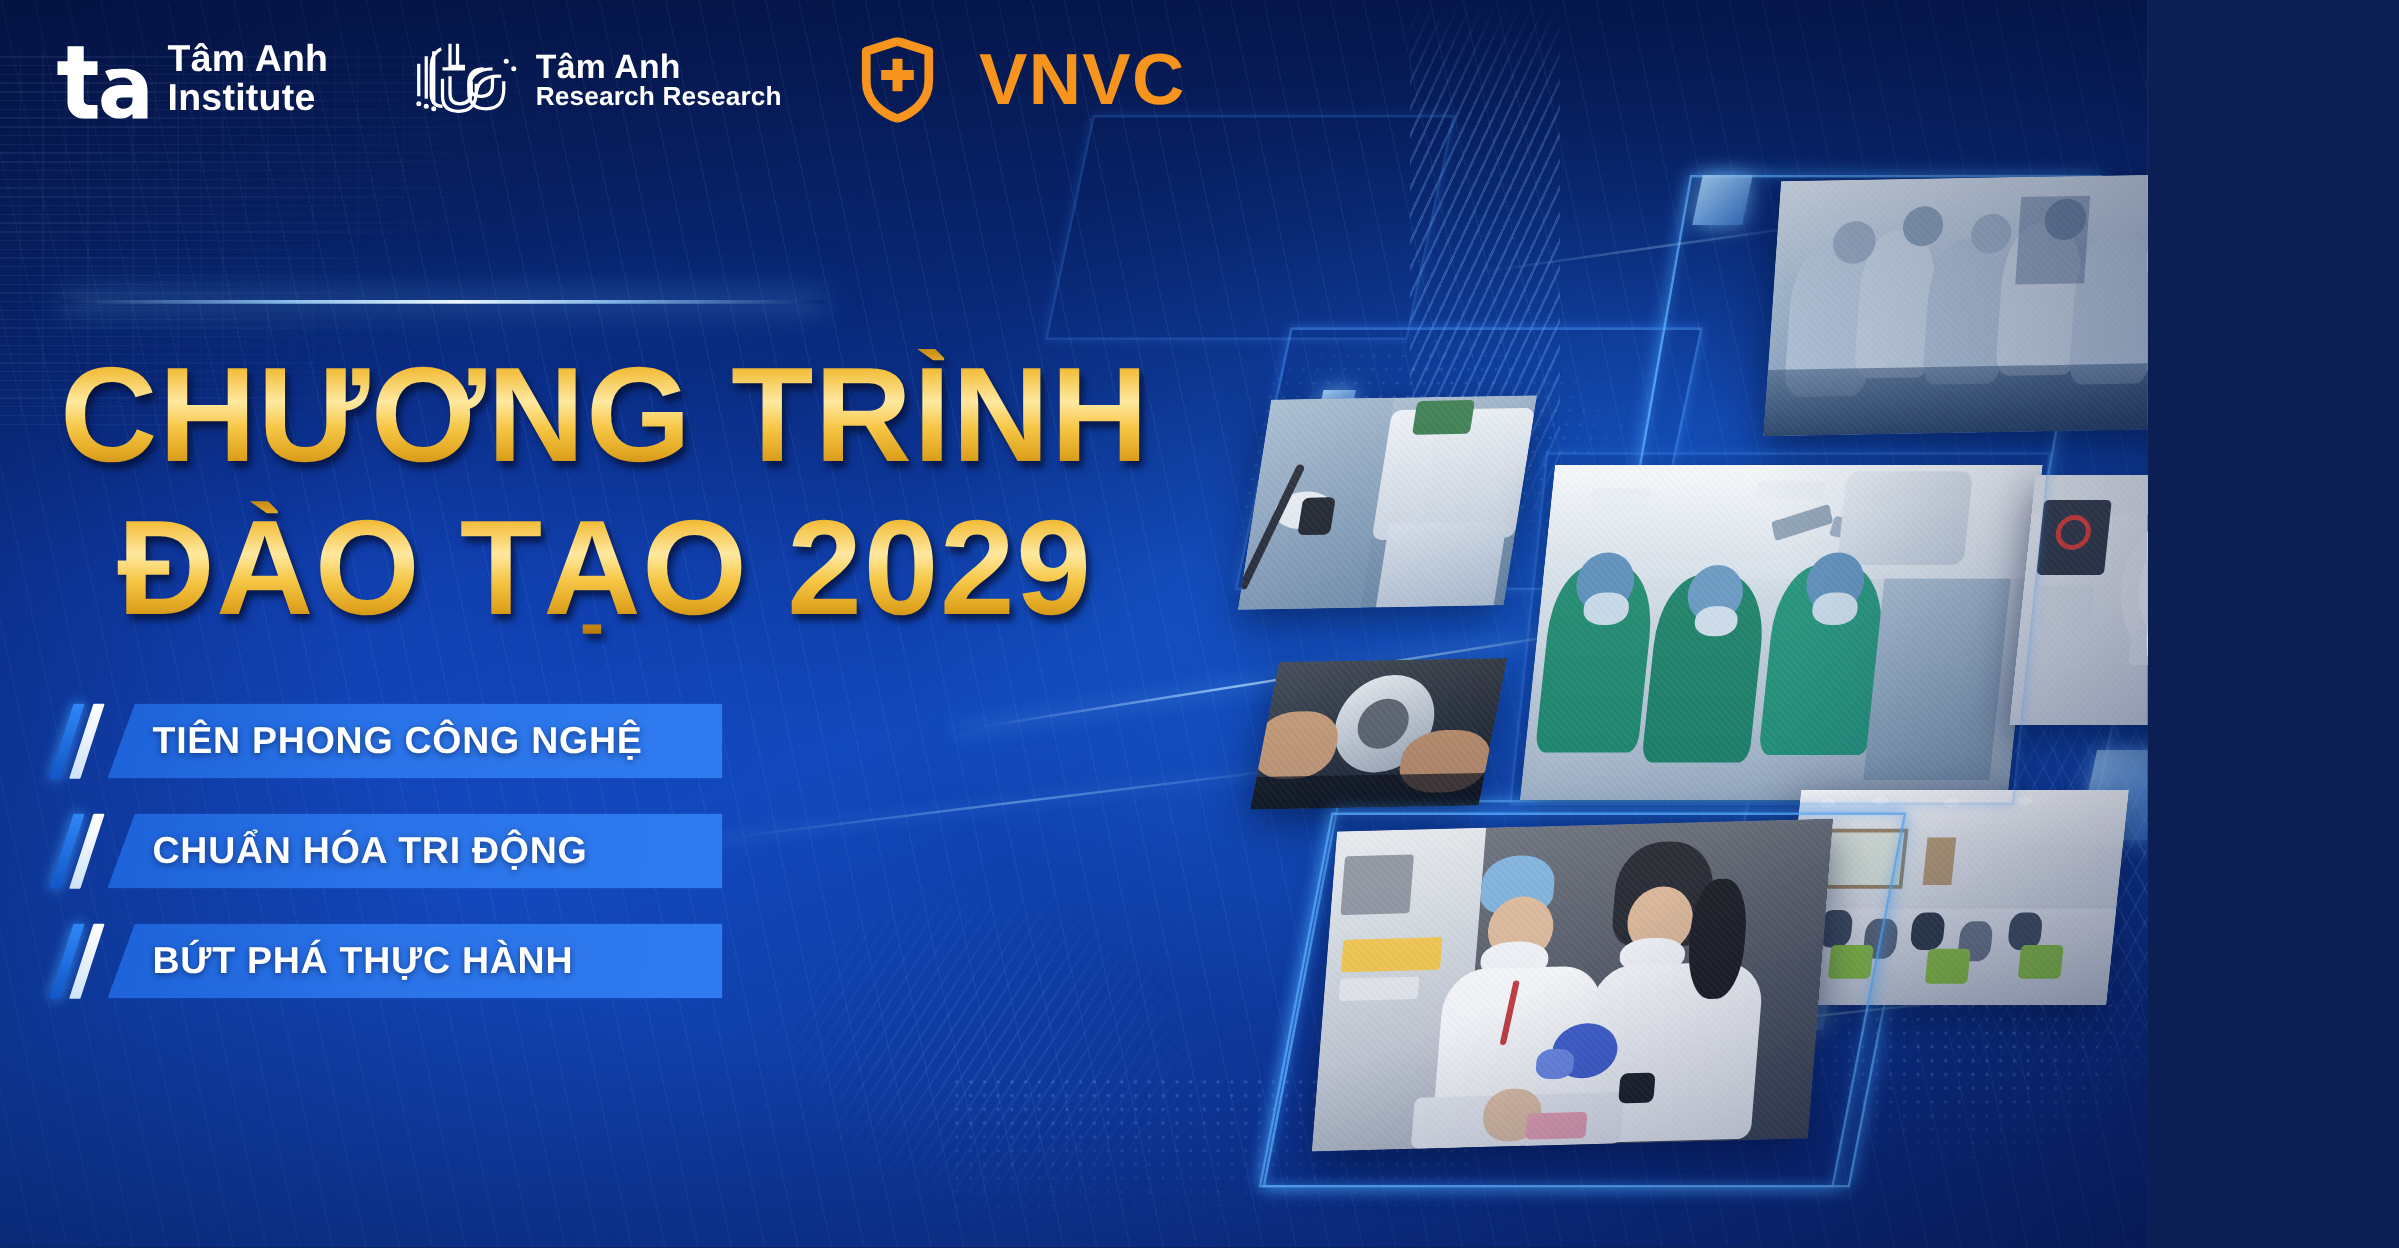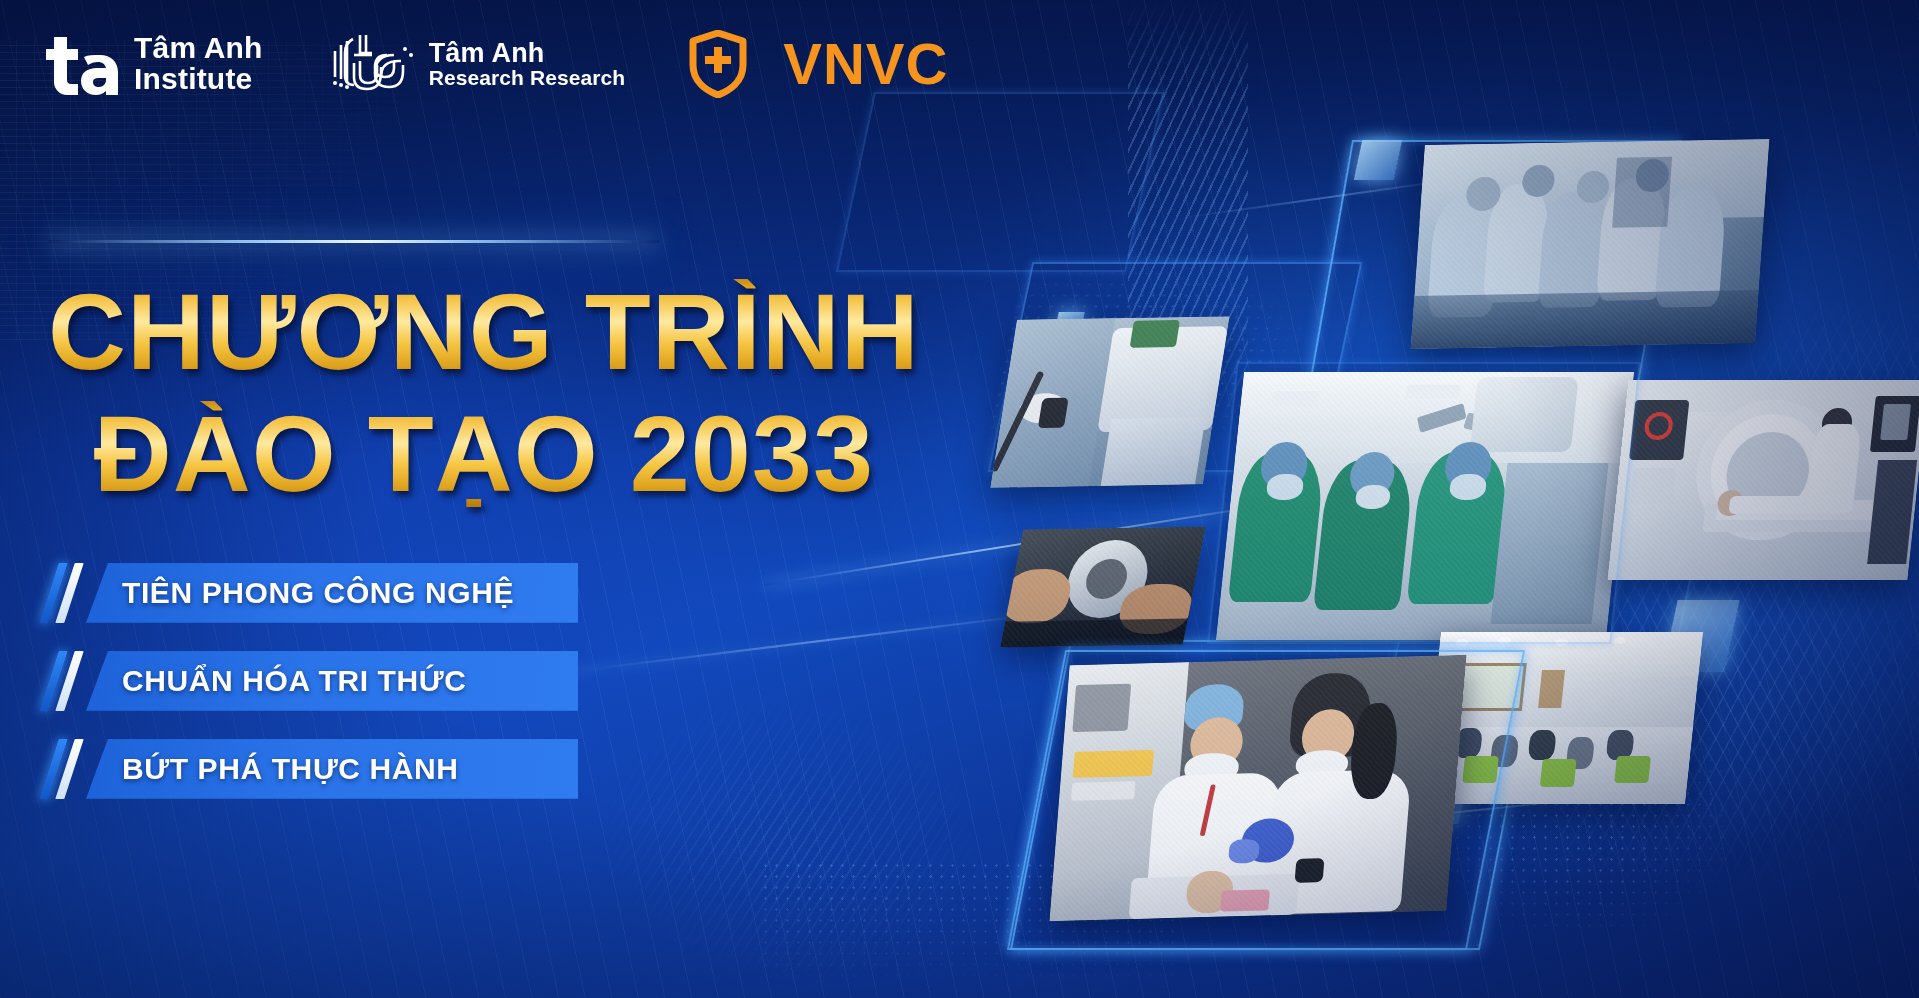--- a/index.html
+++ b/index.html
@@ -1,19 +1,19 @@
 <!DOCTYPE html>
 <html lang="vi"><head>
 <meta charset="utf-8">
 <title>Banner</title>
 <style>
   html,body{margin:0;padding:0;background:#0b1f55;}
   *{box-sizing:border-box;}
   #stage{
-    position:relative;width:1919px;height:998px;overflow:hidden;
+    position:relative;width:1718px;height:998px;overflow:hidden;
     font-family:"Liberation Sans","DejaVu Sans",sans-serif;
     background:
       radial-gradient(ellipse 900px 620px at 78% 46%, rgba(30,110,230,.60) 0%, rgba(20,80,200,0) 70%),
       radial-gradient(ellipse 760px 520px at 16% 62%, rgba(22,70,190,.55) 0%, rgba(12,40,140,0) 72%),
       radial-gradient(ellipse 1200px 700px at 50% 8%, rgba(10,45,130,.85) 0%, rgba(10,45,130,0) 75%),
       linear-gradient(160deg,#0a2a78 0%,#0c37a0 28%,#1149bd 52%,#0d3391 78%,#0a2470 100%);
   }
 
   
   .bg-layer{position:absolute;inset:0;pointer-events:none;}
@@ -385,41 +385,41 @@
     <div class="ph-cap"></div>
   </div>
 
   <div class="wire" style="left:1036px;top:650px;width:460px;height:300px;transform:skewX(-11deg);opacity:.9;border-width:2px;"></div>
   <div class="wire soft" style="left:1222px;top:362px;width:404px;height:282px;transform:skewX(-6deg);opacity:.55;"></div>
 
   <div class="copy">
     <div class="kicker-rule"></div>
 
     <div class="gold l1">CHƯƠNG TRÌNH</div>
-    <div class="gold l2">ĐÀO TẠO 2033</div>
+    <div class="gold l2">ĐÀO TẠO 2029</div>
 
     <div class="bullets">
 
       <div class="bullet">
         <div class="slashes">
           <span class="slash b"></span>
             <span class="slash w"></span>
         </div>
         <div class="bar">
           <span class="txt">TIÊN PHONG CÔNG NGHỆ</span>
         </div>
       </div>
 
       <div class="bullet">
         <div class="slashes">
           <span class="slash b"></span>
             <span class="slash w"></span>
         </div>
         <div class="bar">
-          <span class="txt">CHUẨN HÓA TRI THỨC</span>
+          <span class="txt">CHUẨN HÓA TRI ĐỘNG</span>
         </div>
       </div>
 
       <div class="bullet">
         <div class="slashes">
           <span class="slash b"></span>
             <span class="slash w"></span>
         </div>
         <div class="bar">
           <span class="txt">BỨT PHÁ THỰC HÀNH</span>

